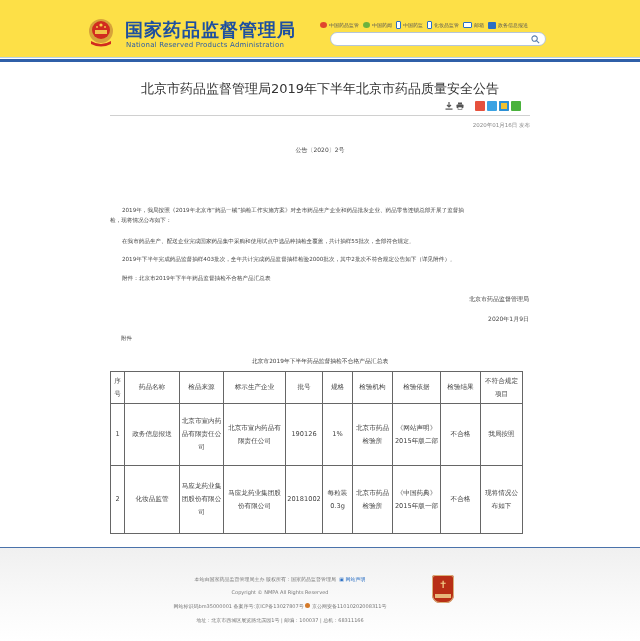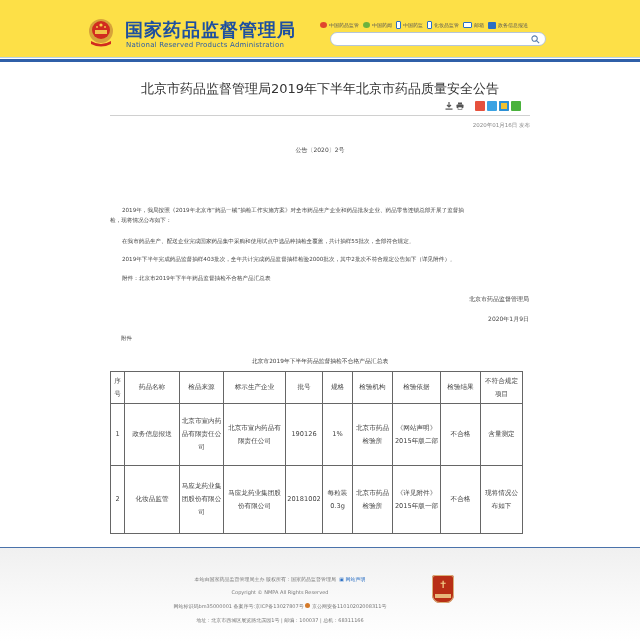--- a/index.html
+++ b/index.html
@@ -179,31 +179,31 @@
   <tr class="r1">
     <td>1</td>
     <td>政务信息报送</td>
     <td>北京市宣内药品有限责任公司</td>
     <td>北京市宣内药品有限责任公司</td>
     <td>190126</td>
     <td>1%</td>
     <td>北京市药品检验所</td>
     <td>《网站声明》2015年版二部</td>
     <td>不合格</td>
-    <td>含量测定</td>
+    <td>我局按照</td>
   </tr>
   <tr class="r2">
     <td>2</td>
     <td>化妆品监管</td>
     <td>马应龙药业集团股份有限公司</td>
     <td>马应龙药业集团股份有限公司</td>
     <td>20181002</td>
     <td>每粒装0.3g</td>
     <td>北京市药品检验所</td>
-    <td>《详见附件》2015年版一部</td>
+    <td>《中国药典》2015年版一部</td>
     <td>不合格</td>
     <td>现将情况公布如下</td>
   </tr>
 </tbody>
   </table>
 
 <div class="footer-line"></div>
 <div class="footer"></div>
 <div class="f-line" style="top:576px;">
   <span>本站由国家药品监督管理局主办 版权所有：国家药品监督管理局</span>

